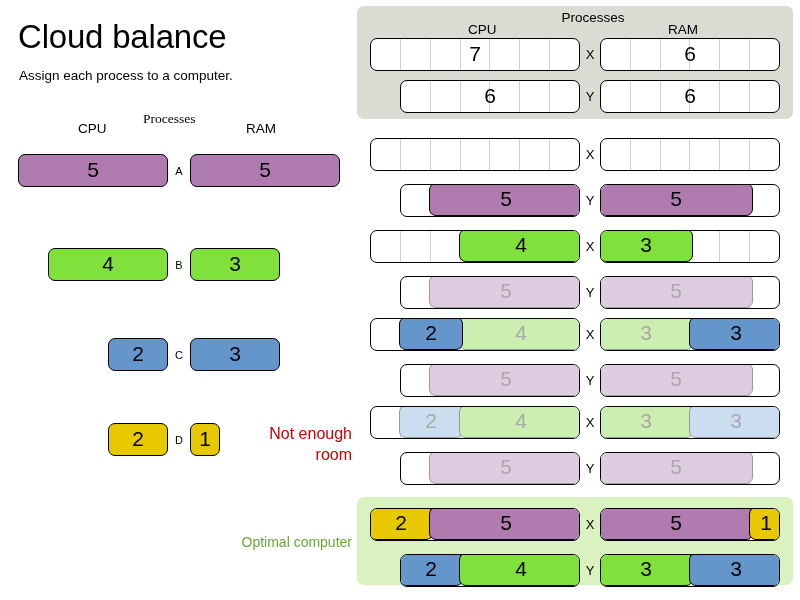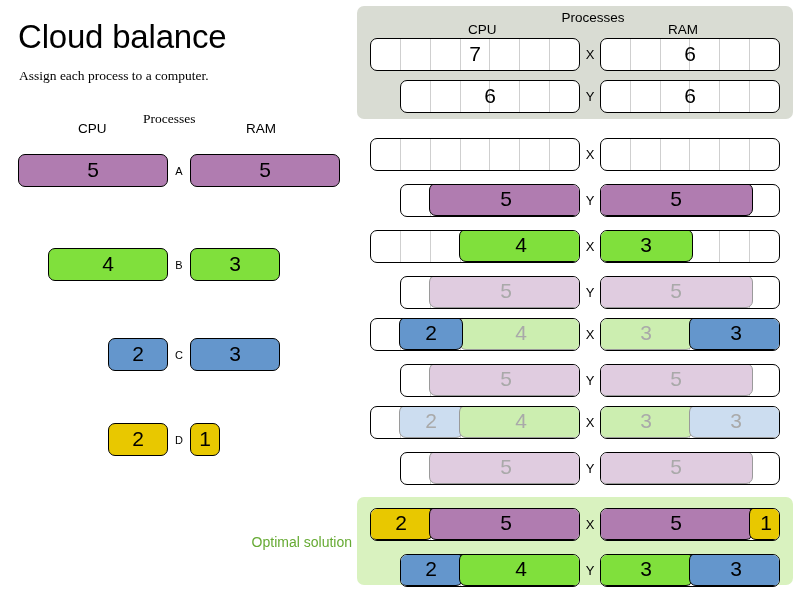--- a/index.html
+++ b/index.html
@@ -14,21 +14,21 @@
   .root{position:absolute;left:0;top:0;width:800px;height:600px;border-radius:19px;}
 
   
   #title{
     position:absolute;left:18px;top:18px;
     font-size:33px;line-height:38px;font-weight:normal;
     letter-spacing:-0.2px;
   }
   #subtitle{
     position:absolute;left:19px;top:68px;
-    font-size:13.5px;line-height:16px;font-family:Liberation Serif, serif;
+    font-size:13.5px;line-height:16px;
   }
   .col-head{position:absolute;font-size:13.5px;}
   #head-cpu{left:78px;top:121px;}
   #head-processes{left:143px;top:111px;font-family:Liberation Serif, serif;}
   #head-ram{left:246px;top:121px;}
 
   .proc-row{position:absolute;height:34px;}
   .proc-letter{
     position:absolute;left:172px;width:14px;text-align:center;
     font-size:11px;line-height:34px;top:0;
@@ -429,15 +429,16 @@
           <i></i>
           <i></i>
           <i></i>
           <i></i>
         </div>
         <div class="seg" style="left: -1.6px; width: 93.2px; background: rgb(128, 224, 60);">3</div>
         <div class="seg" style="left: 88.4px; width: 93.2px; background: rgb(100, 150, 204);">3</div>
       </div>
     </div>
 
-  <div id="optimal-label">Optimal solution</div>
+  <div id="not-enough">Not enough room</div>
+  <div id="optimal-label">Optimal computer</div>
 
 </div>
 
 </body></html>

